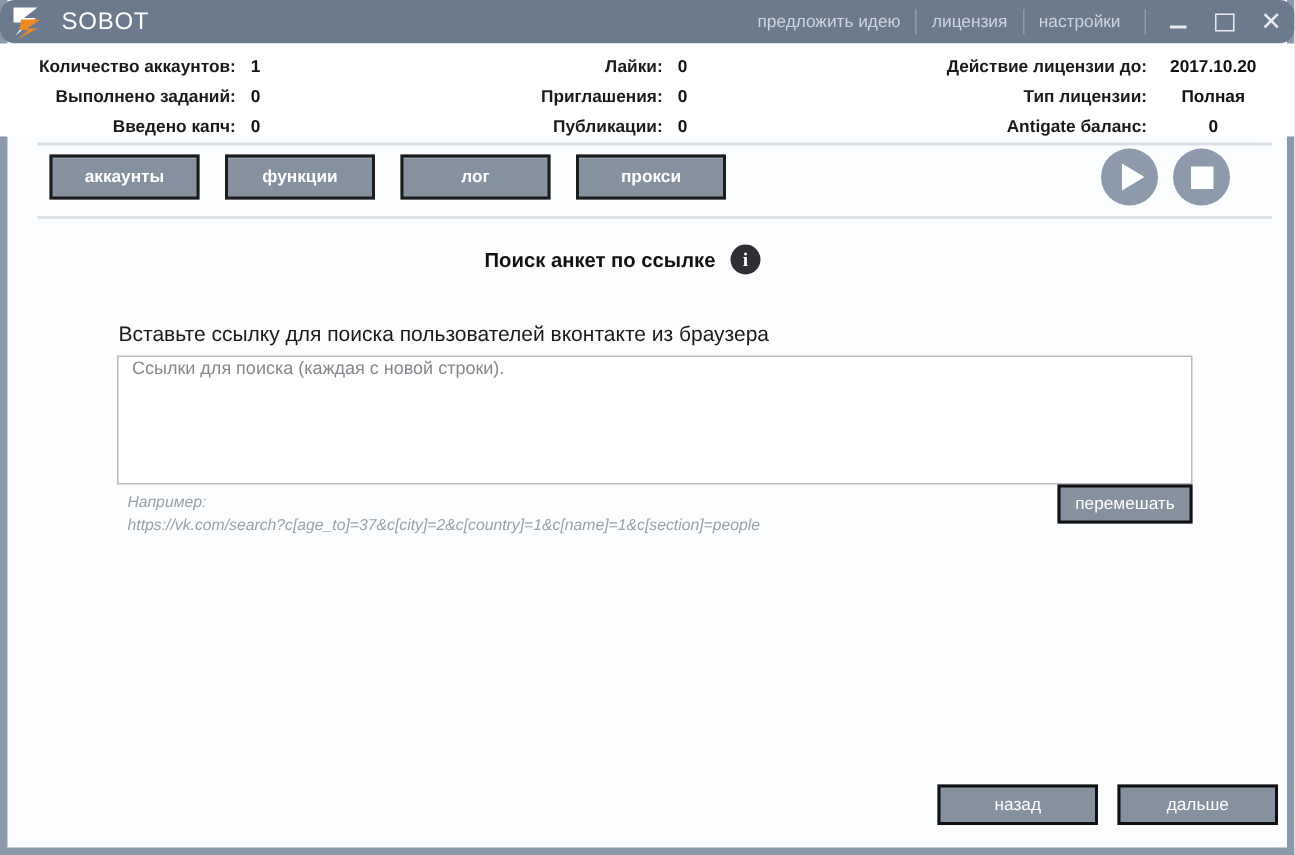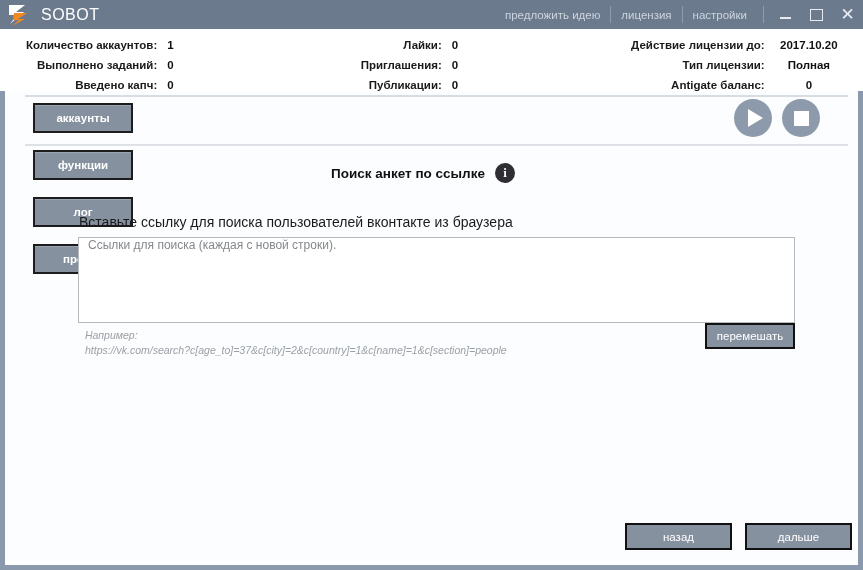--- a/index.html
+++ b/index.html
@@ -27,20 +27,21 @@
 
   
   #title-bar {
     position: absolute;
     top: 0; left: -5px;
     width: 863px;
     height: 29px;
     background: #6b7a8d;
     display: flex;
     align-items: center;
+    border-radius: 10px;
   }
   #logo-icon {
     width: 26px;
     height: 24px;
     margin-left: 6px;
     position: relative;
     flex: 0 0 auto;
   }
   #logo-icon svg { display: block; }
   #app-title {
@@ -129,21 +130,20 @@
     width: 823px; height: 2px;
     background: #d8dde3;
   }
 
   
   #tab-bar {
     position: absolute;
     top: 103px; left: 28px;
     display: flex;
     gap: 17px;
-    flex-direction: column;
   }
   .tab-btn {
     width: 100px;
     height: 30px;
     background: #8691a0;
     border: 2px solid #1c1c1c;
     color: #ffffff;
     font-size: 11.5px;
     font-weight: bold;
     display: flex;
@@ -184,21 +184,21 @@
   #tabs-rule {
     position: absolute;
     top: 144px; left: 20px;
     width: 823px; height: 2px;
     background: #dde1e6;
   }
 
   
   #section-heading {
     position: absolute;
-    top: 163px; left: 8px; width: 820px;
+    top: 163px; left: 0; width: 820px;
     display: flex;
     align-items: center;
     justify-content: center;
     gap: 10px;
   }
   #section-title {
     font-size: 13.5px;
     font-weight: bold;
     color: #111111;
   }

